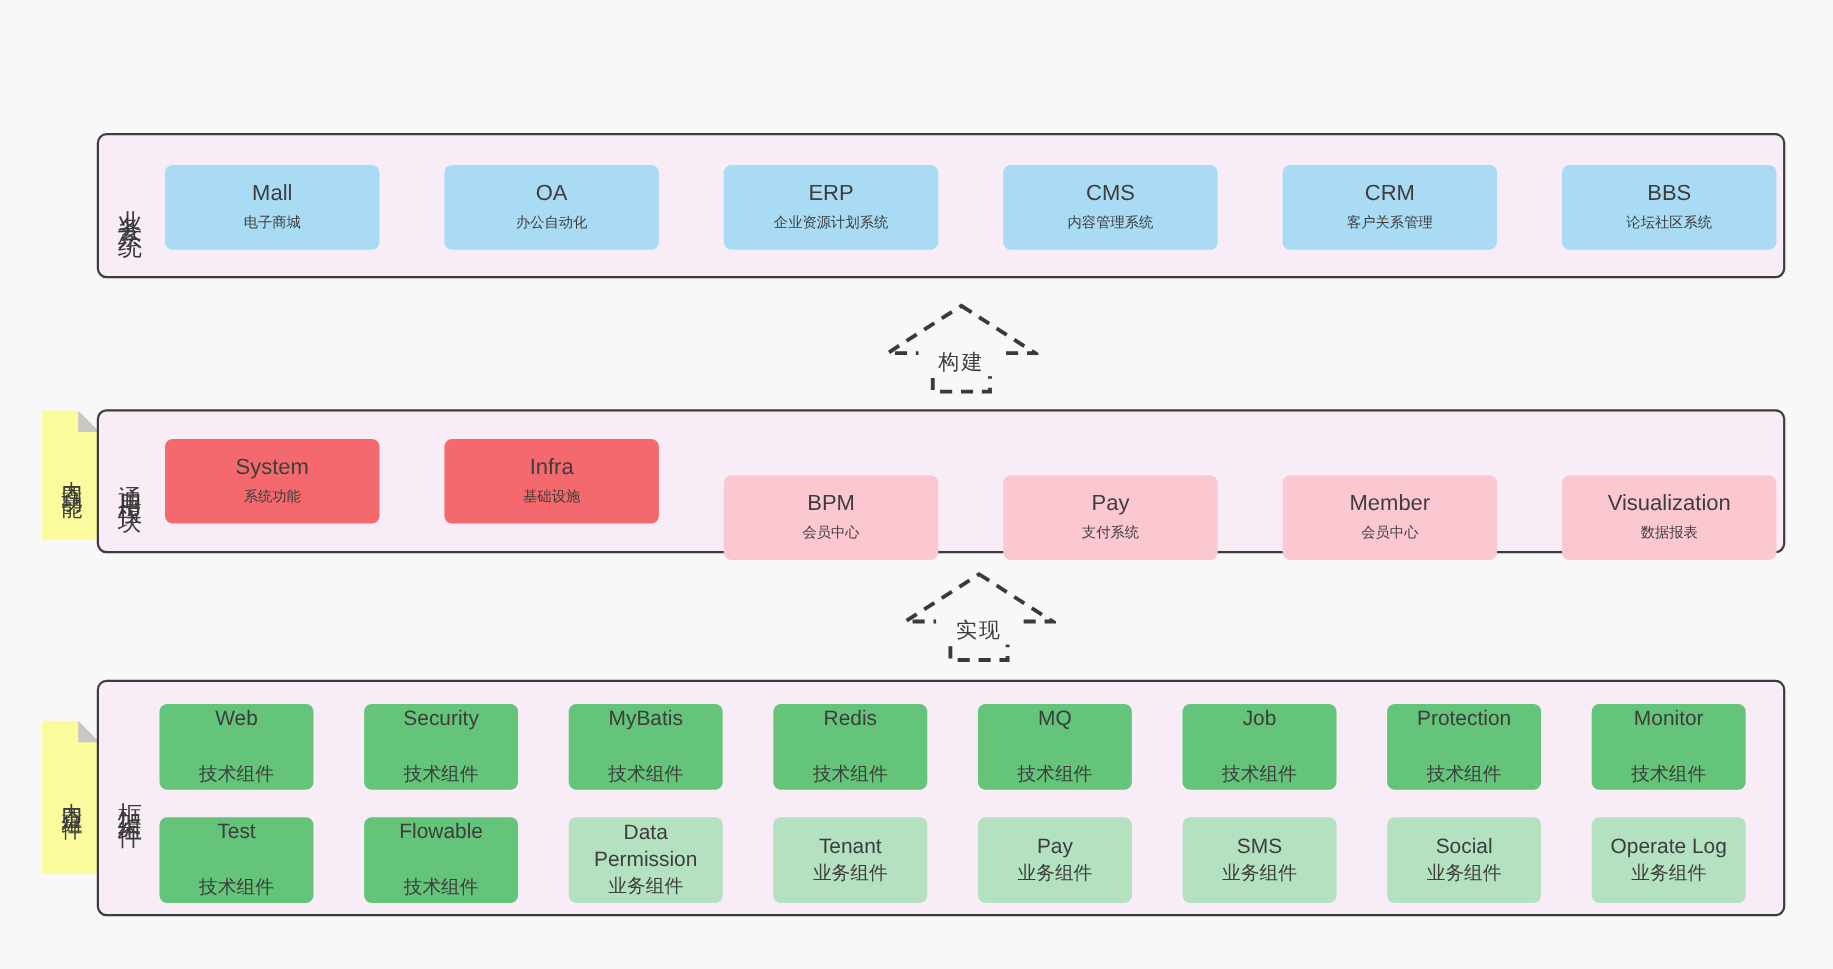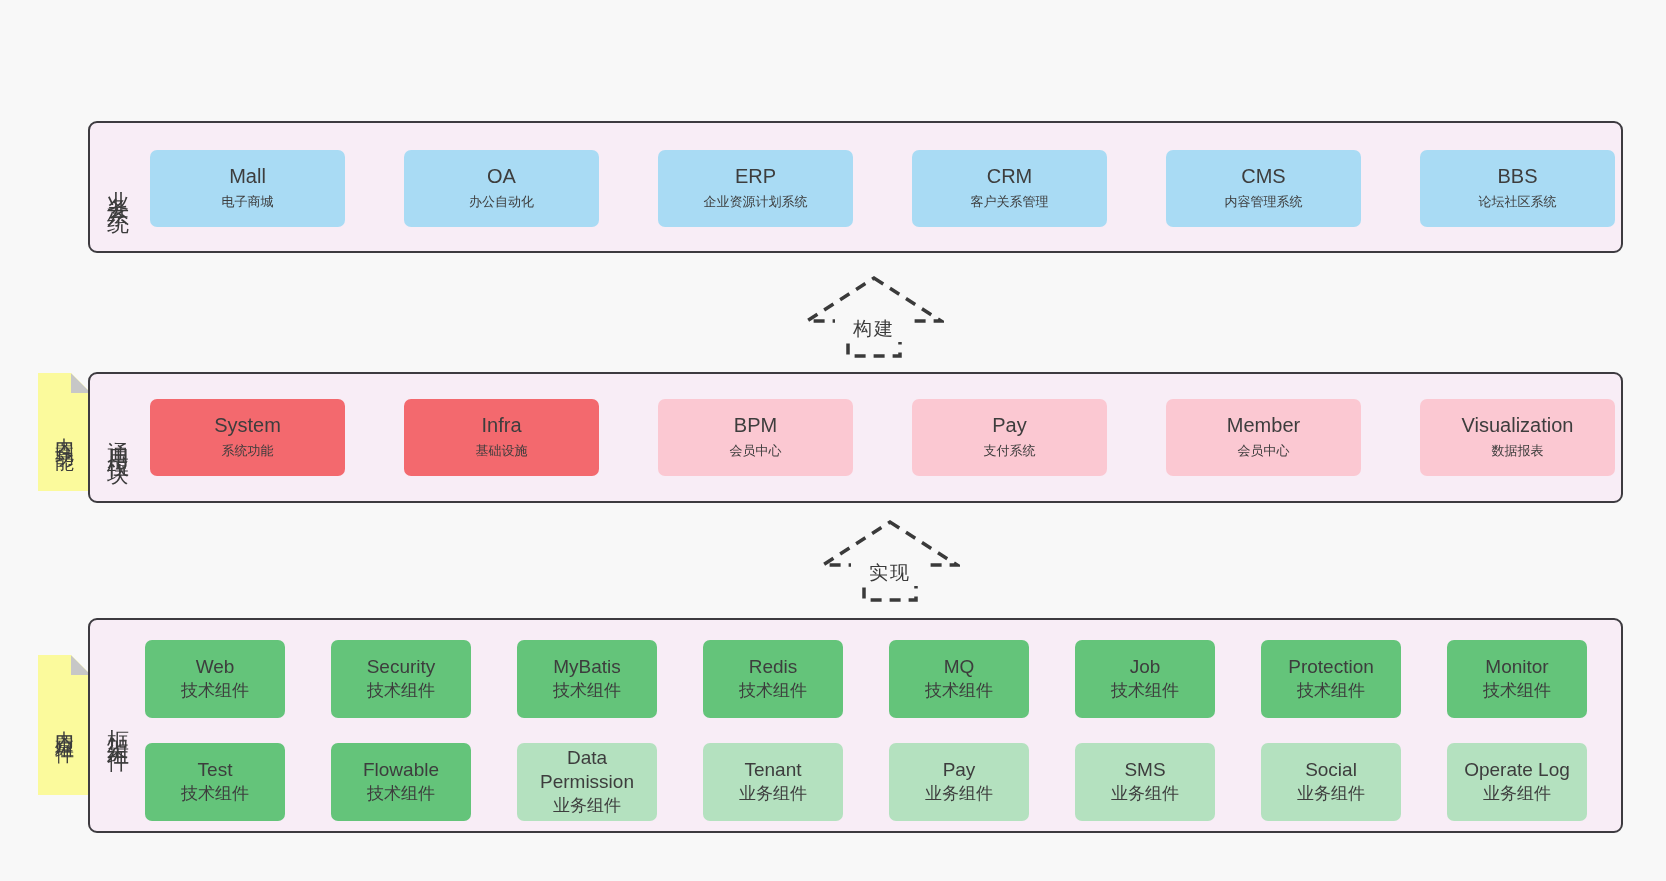--- a/index.html
+++ b/index.html
@@ -29,22 +29,22 @@
     box-sizing:border-box;padding:2px 6px;
   }
   .w195{width:195px;height:77px;}
   .w140{width:140px;height:78px;}
   .box .en{font-size:20px;line-height:25px;}
   .box .zh{font-size:13px;line-height:25px;}
   .row-narrow .box .en{font-size:19px;line-height:24px;}
   .row-narrow .box .zh{font-size:17px;line-height:24px;}
   .blue{background:var(--blue,#a9dbf4);}
   .red{background:var(--red,#f3696e);text-align:center;}
-  .pink{background:var(--pink,#fbc8d2);}
-  .green{background:var(--green,#64c47a);}
+  .pink{background:var(--pink,#fbc8d2);margin-top:33px;}
+  .green{background:var(--green,#64c47a);justify-content:space-between;}
   .lightgreen{background:var(--lightgreen,#b4e1bf);}
   .note{
     position:absolute;width:53px;z-index:1;
     background:var(--yellow,#fbfa9c);
     clip-path:polygon(0 0, calc(100% - 20px) 0, 100% 20px, 100% 100%, 0 100%);
     display:flex;align-items:center;justify-content:center;
   }
   .note .vtext{
     writing-mode:vertical-rl;text-orientation:upright;
     font-size:19px;letter-spacing:5px;color:#3b3b3b;white-space:nowrap;
@@ -84,26 +84,26 @@
     </div>
     <div class="box blue w195">
       <span class="en">OA</span>
       <span class="zh">办公自动化</span>
     </div>
     <div class="box blue w195">
       <span class="en">ERP</span>
       <span class="zh">企业资源计划系统</span>
     </div>
     <div class="box blue w195">
+      <span class="en">CMS</span>
+      <span class="zh">内容管理系统</span>
+    </div>
+    <div class="box blue w195">
       <span class="en">CRM</span>
       <span class="zh">客户关系管理</span>
-    </div>
-    <div class="box blue w195">
-      <span class="en">CMS</span>
-      <span class="zh">内容管理系统</span>
     </div>
     <div class="box blue w195">
       <span class="en">BBS</span>
       <span class="zh">论坛社区系统</span>
     </div>
   </div>
 </div>
 
 <div class="arrow" id="arrow-build">
   <svg width="140" height="84" viewBox="0 0 140 84">

